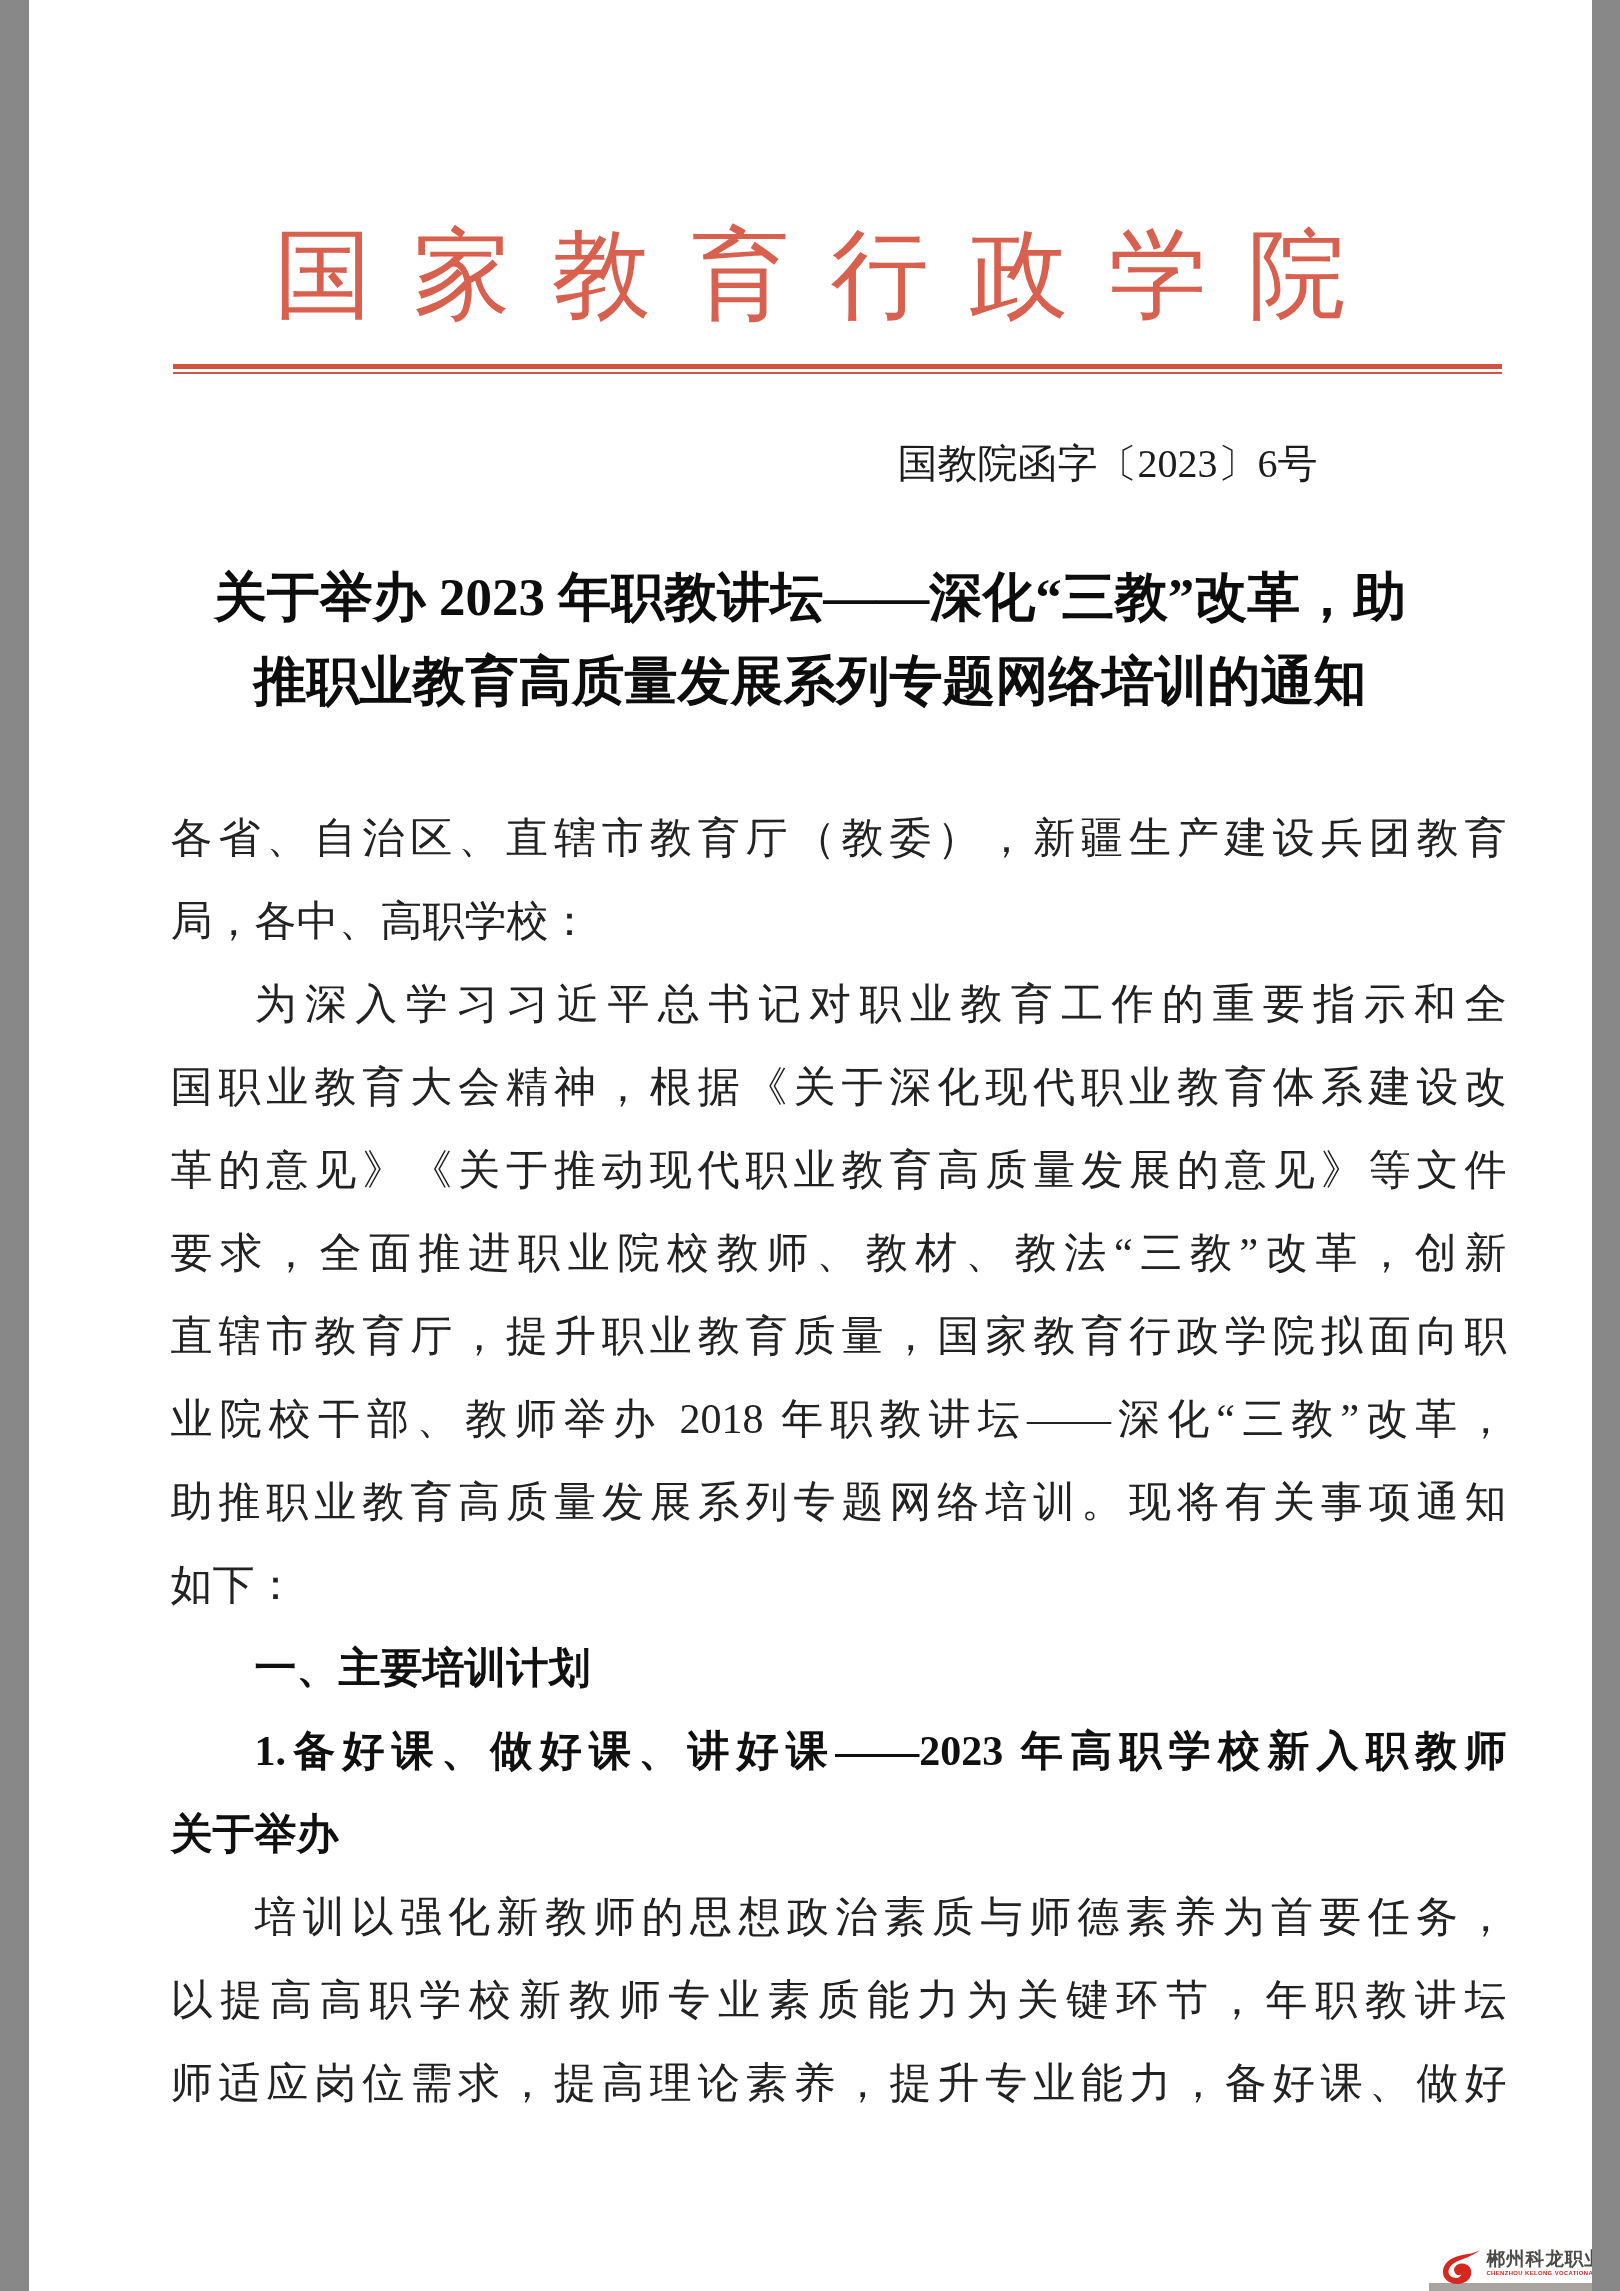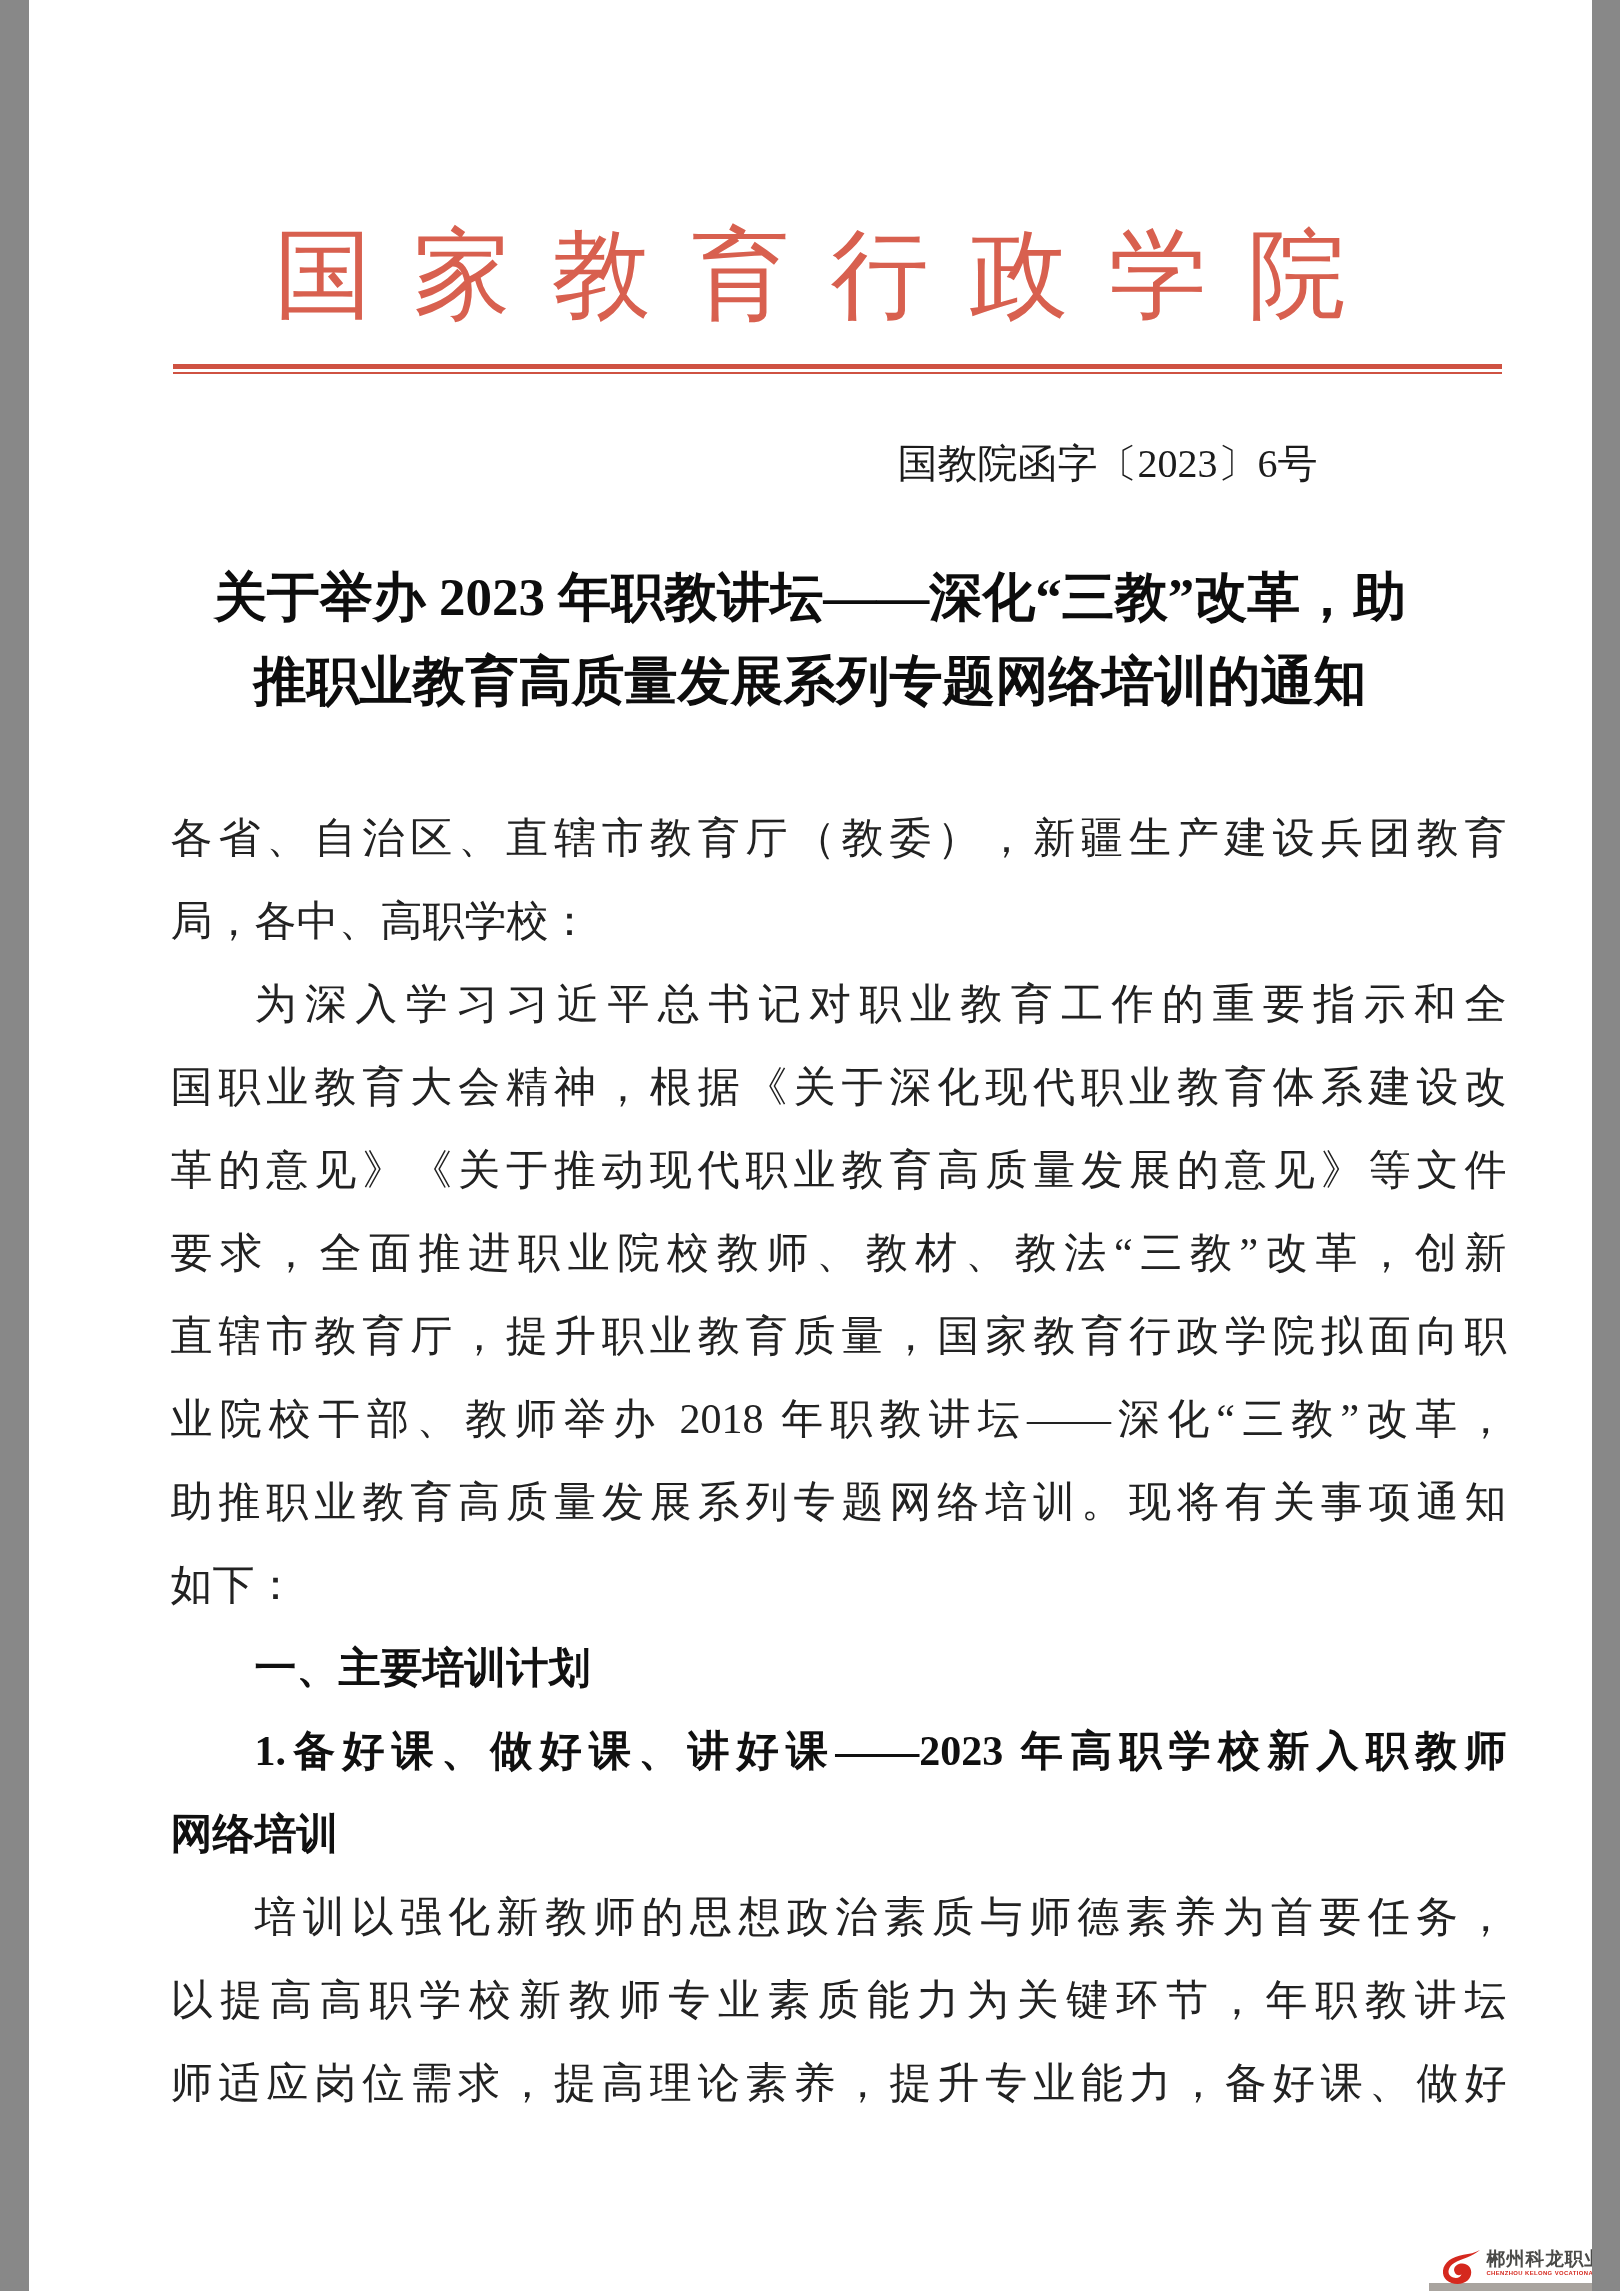--- a/index.html
+++ b/index.html
@@ -109,21 +109,21 @@
     <div class="b-line indent">为深入学习习近平总书记对职业教育工作的重要指示和全</div>
     <div class="b-line">国职业教育大会精神，根据《关于深化现代职业教育体系建设改</div>
     <div class="b-line">革的意见》《关于推动现代职业教育高质量发展的意见》等文件</div>
     <div class="b-line">要求，全面推进职业院校教师、教材、教法“三教”改革，创新</div>
     <div class="b-line">直辖市教育厅，提升职业教育质量，国家教育行政学院拟面向职</div>
     <div class="b-line">业院校干部、教师举办 2018 年职教讲坛——深化“三教”改革，</div>
     <div class="b-line">助推职业教育高质量发展系列专题网络培训。现将有关事项通知</div>
     <div class="b-line short">如下：</div>
     <div class="b-line short indent bold">一、主要培训计划</div>
     <div class="b-line indent bold">1.备好课、做好课、讲好课——2023 年高职学校新入职教师</div>
-    <div class="b-line short bold">网络培训</div>
+    <div class="b-line short bold">关于举办</div>
     <div class="b-line indent">培训以强化新教师的思想政治素质与师德素养为首要任务，</div>
     <div class="b-line">以提高高职学校新教师专业素质能力为关键环节，年职教讲坛</div>
     <div class="b-line">师适应岗位需求，提高理论素养，提升专业能力，备好课、做好</div>
   </div>
 
   <div class="scan-vline"></div>
   <div class="scan-tick"></div>
   <div class="scan-strip"></div>
 
   <div class="school-logo">

